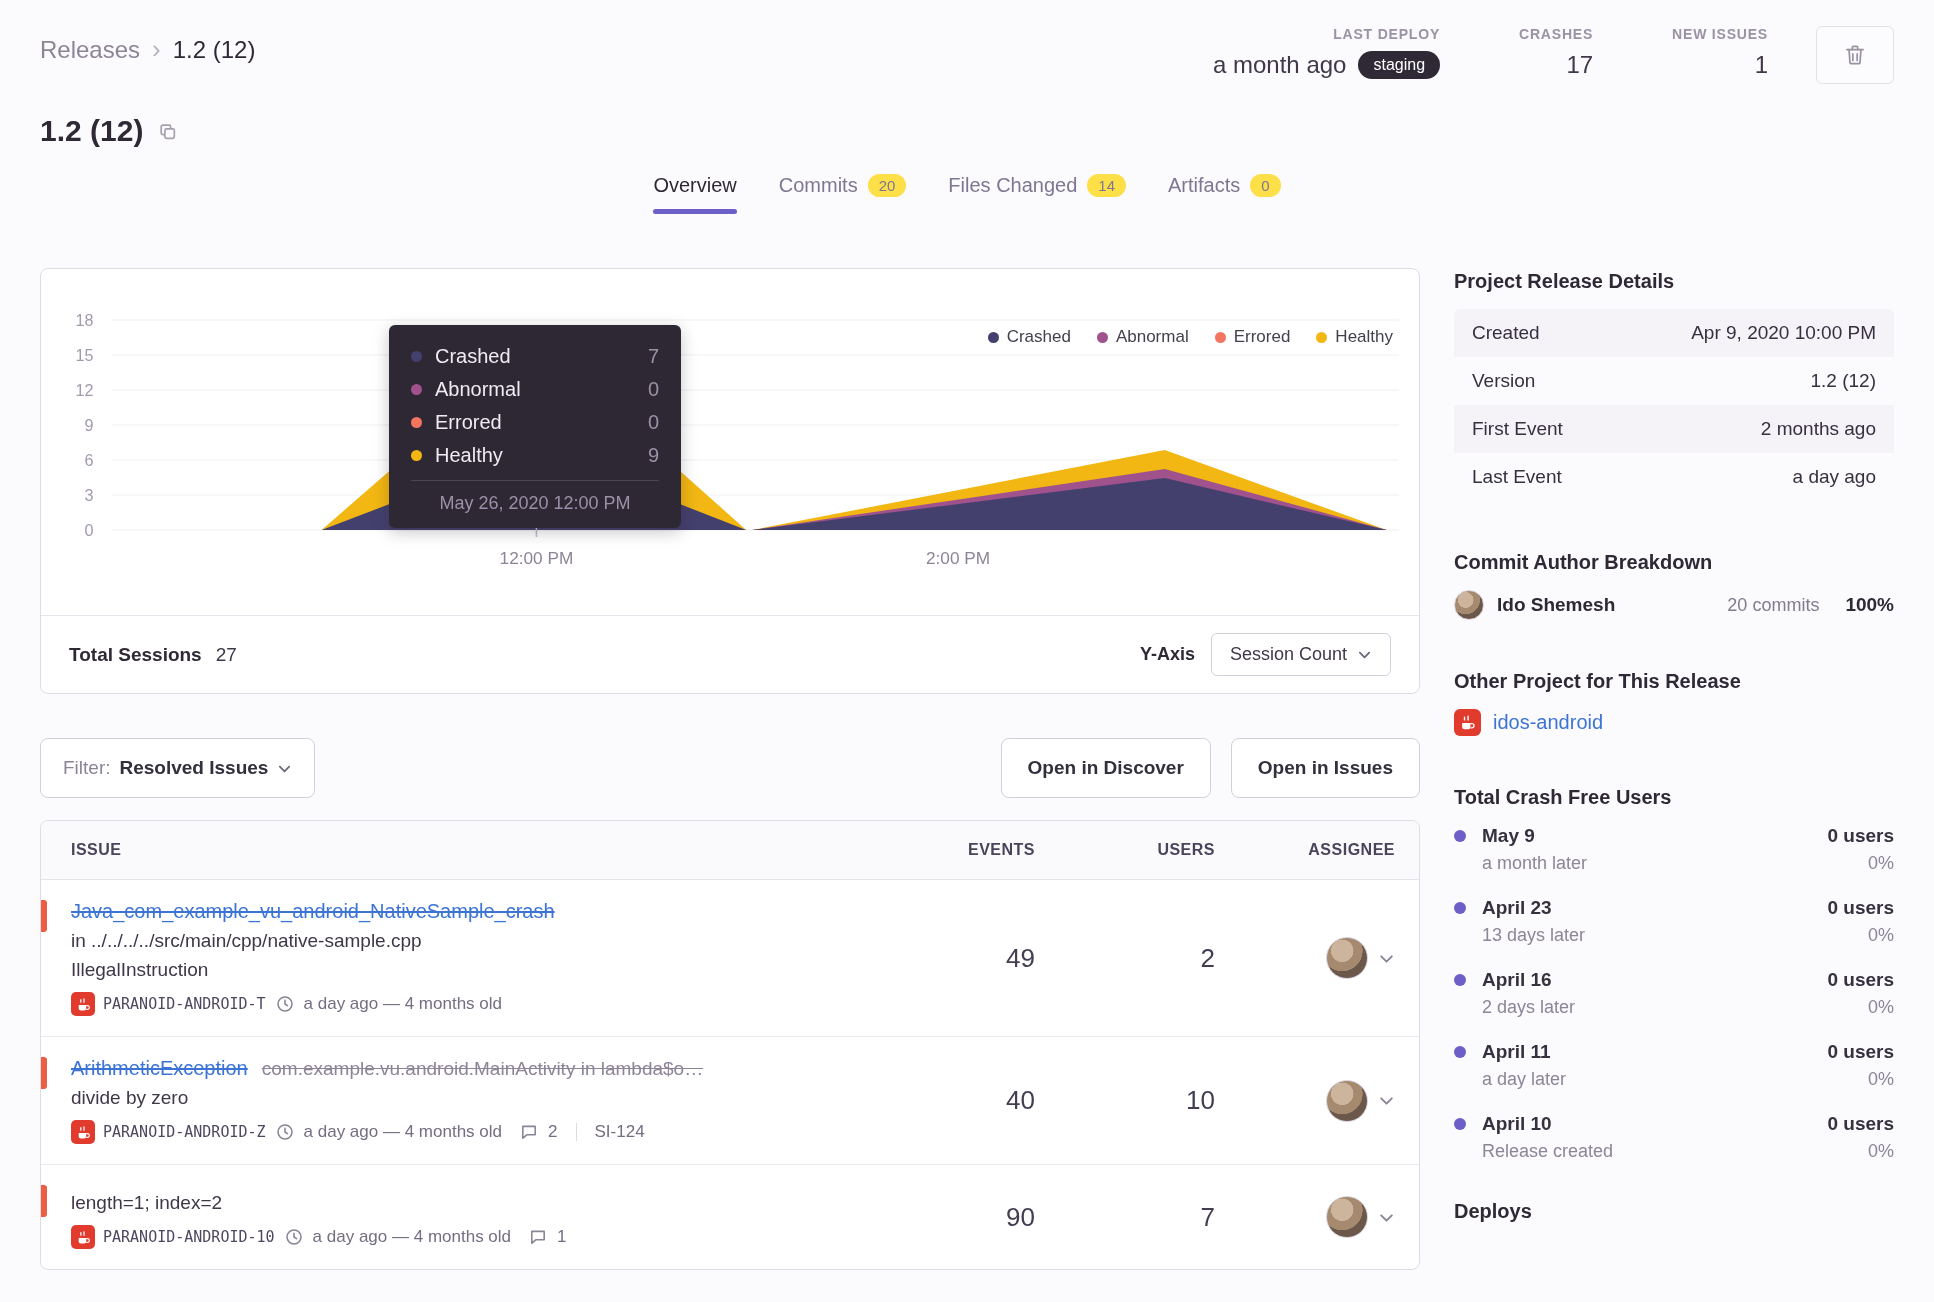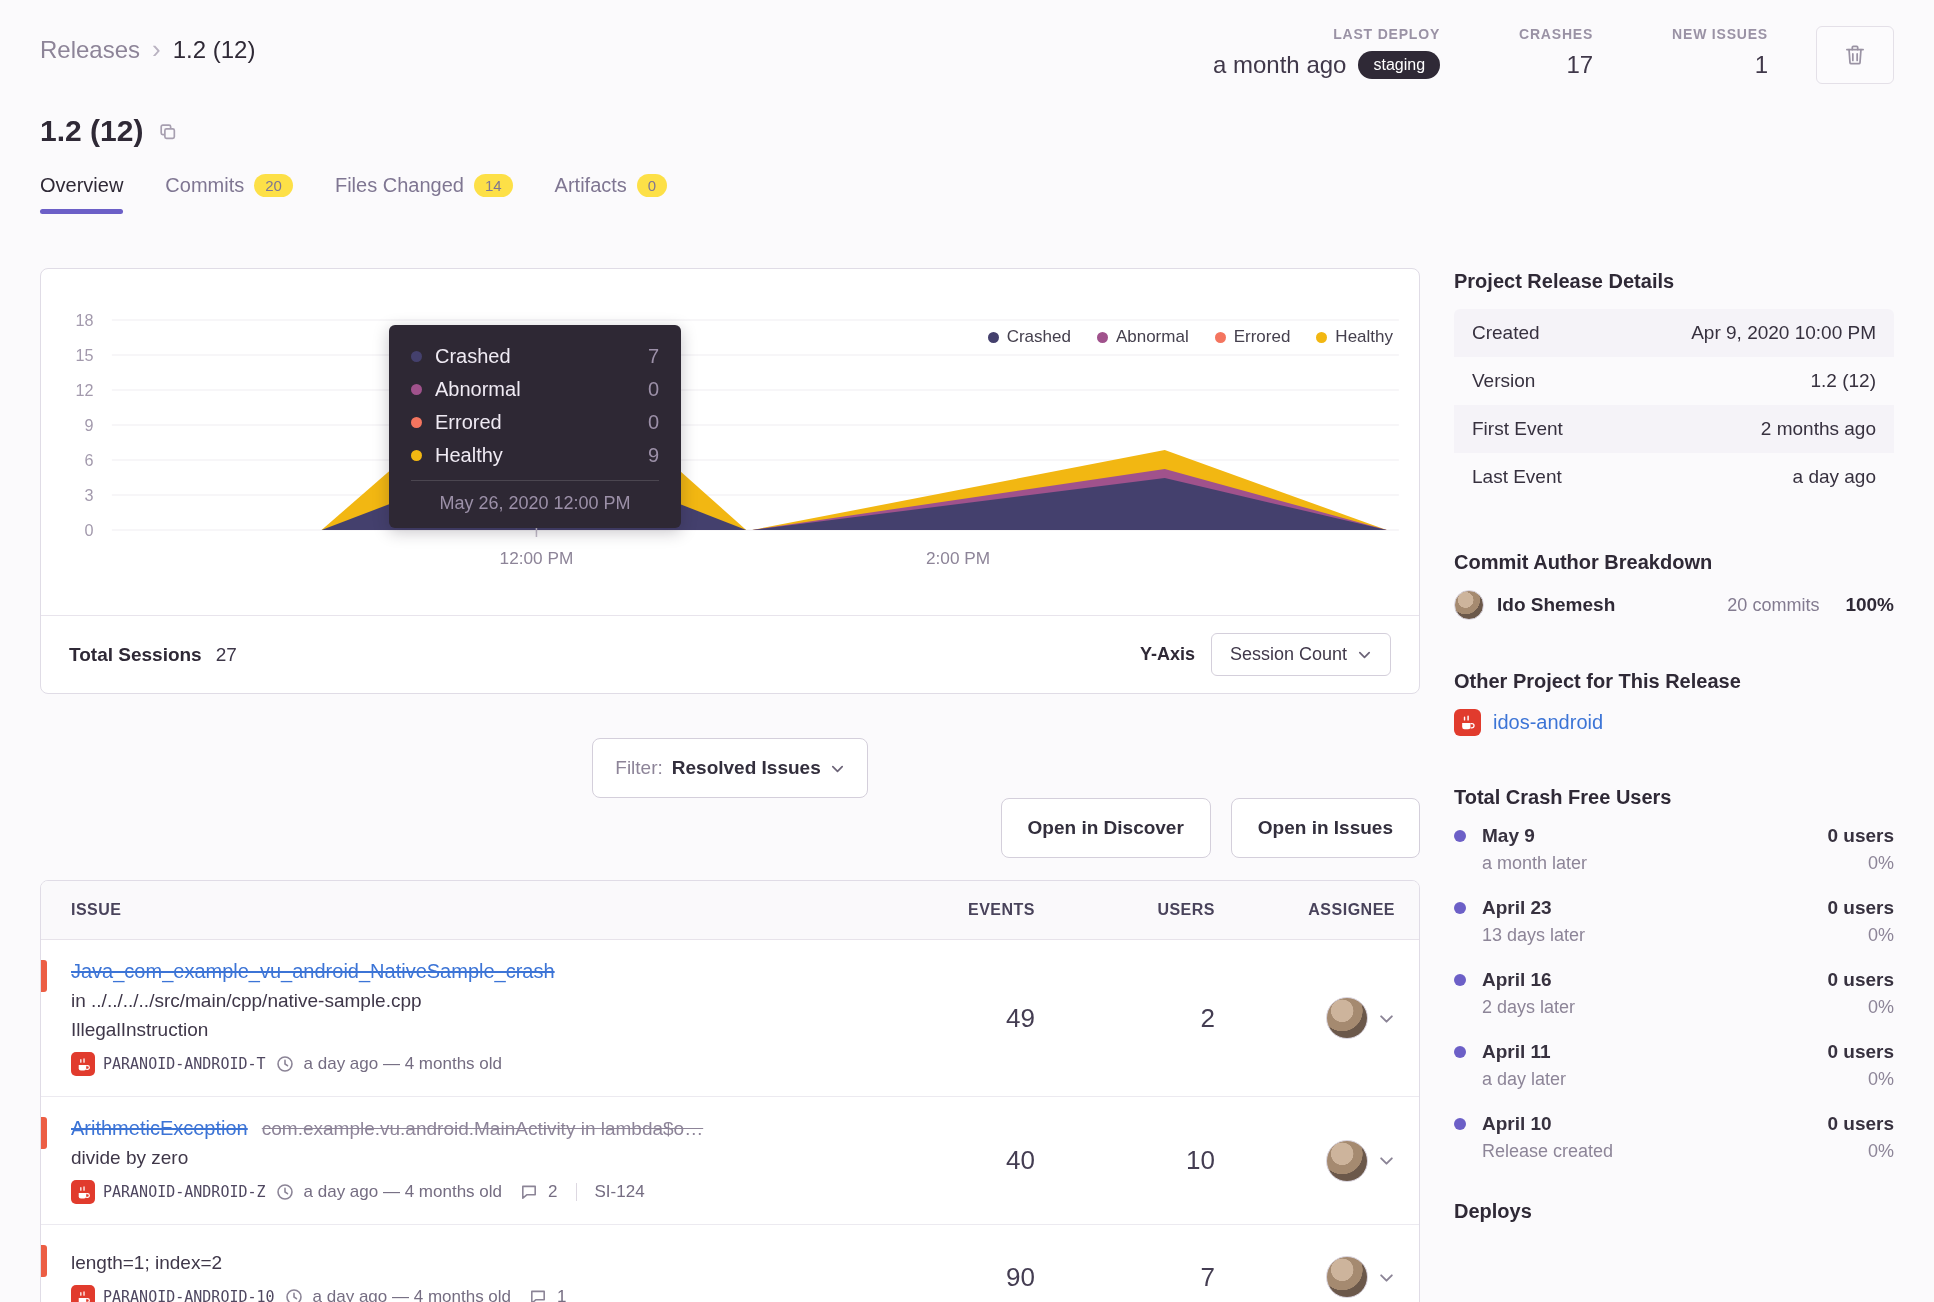--- a/index.html
+++ b/index.html
@@ -21,21 +21,21 @@
   .stat { text-align:right; }
   .stat-label { font-size:14px; font-weight:bold; letter-spacing:.8px; color:#9a92a5; }
   .stat-value { margin-top:9px; font-size:24px; color:#40384a; display:flex; align-items:center; justify-content:flex-end; gap:12px; }
   .badge-env { background:var(--color-badge_dark,#2f2936); color:#fff; font-size:16px; padding:5px 15px; border-radius:18px; }
   .trash-btn { width:78px; height:58px; margin-left:48px; background:#fcfbfd; border:1px solid #e4e0e8; border-radius:6px; display:flex; align-items:center; justify-content:center; color:#9a93a4; cursor:pointer; }
 
   
   .title-row { margin-top:30px; display:flex; align-items:center; gap:14px; }
   .page-title { font-size:30px; font-weight:bold; color:#2f2936; }
   .copy-btn { color:#a79fb0; display:flex; cursor:pointer; }
-  .tabs { margin-top:26px; display:flex; gap:42px; font-size:20px; color:#7f7692; }
+  .tabs { margin-top:26px; display:flex; gap:42px; font-size:20px; color:#7f7692;justify-content:center; }
   .tab { display:flex; align-items:center; gap:10px; padding-bottom:13px; position:relative; cursor:pointer; }
   .tab.active { color:#2f2936; }
   .tab.active::after { content:""; position:absolute; left:0; right:0; bottom:-4px; height:5px; border-radius:3px; background:var(--color-accent,#6c5fc7); }
   .tab-count { background:#fde047; color:#7f7692; font-size:15px; padding:3px 11px; border-radius:14px; }
 
   
   .content { display:flex; gap:34px; margin-top:58px; align-items:flex-start; }
   .main-col { width:1380px; flex:none; }
   .side-col { width:440px; flex:none; }
 
@@ -61,21 +61,21 @@
 
   .chart-footer { border-top:1px solid #e8e4ec; height:78px; display:flex; align-items:center; padding:16px 28px; }
   .total-label { font-size:19px; font-weight:bold; }
   .total-value { font-size:19px; margin-left:14px; color:#3d3648; }
   .yaxis-wrap { margin-left:auto; display:flex; align-items:center; gap:16px; }
   .yaxis-label { font-size:18px; font-weight:bold; }
   .select-btn { border:1px solid #d4cfdb; border-radius:6px; background:#fff; padding:10px 18px; font-size:18px; color:#40384a; display:flex; align-items:center; gap:10px; cursor:pointer; }
   .chev { width:15px; height:15px; color:#6b6377; }
 
   
-  .filter-row { margin-top:44px; display:flex; align-items:center;flex-direction:column; }
+  .filter-row { margin-top:44px; display:flex; align-items:center; }
   .filter-btn { background:#fff; border:1px solid #d4cfdb; border-radius:8px; height:60px; padding:0 22px; display:flex; align-items:center; gap:9px; font-size:19px; cursor:pointer; }
   .filter-label { color:#8d8498; }
   .filter-value { font-weight:bold; color:#332f3d; }
   .filter-actions { margin-left:auto; display:flex; gap:20px;padding-left:36px; }
   .action-btn { background:#fff; border:1px solid #d4cfdb; border-radius:8px; height:60px; padding:0 26px; font-size:19px; font-weight:bold; color:#332f3d; display:flex; align-items:center; cursor:pointer; }
 
   
   .issues { margin-top:22px; overflow:hidden; }
   .issues-head, .issue-row { display:grid; grid-template-columns:1fr 170px 180px 180px; padding-left:30px; padding-right:24px; }
   .issues-head { background:#faf9fb; border-bottom:1px solid #e7e3ea; padding-top:20px; padding-bottom:20px; font-size:16px; font-weight:bold; letter-spacing:.5px; color:#49435b; }

